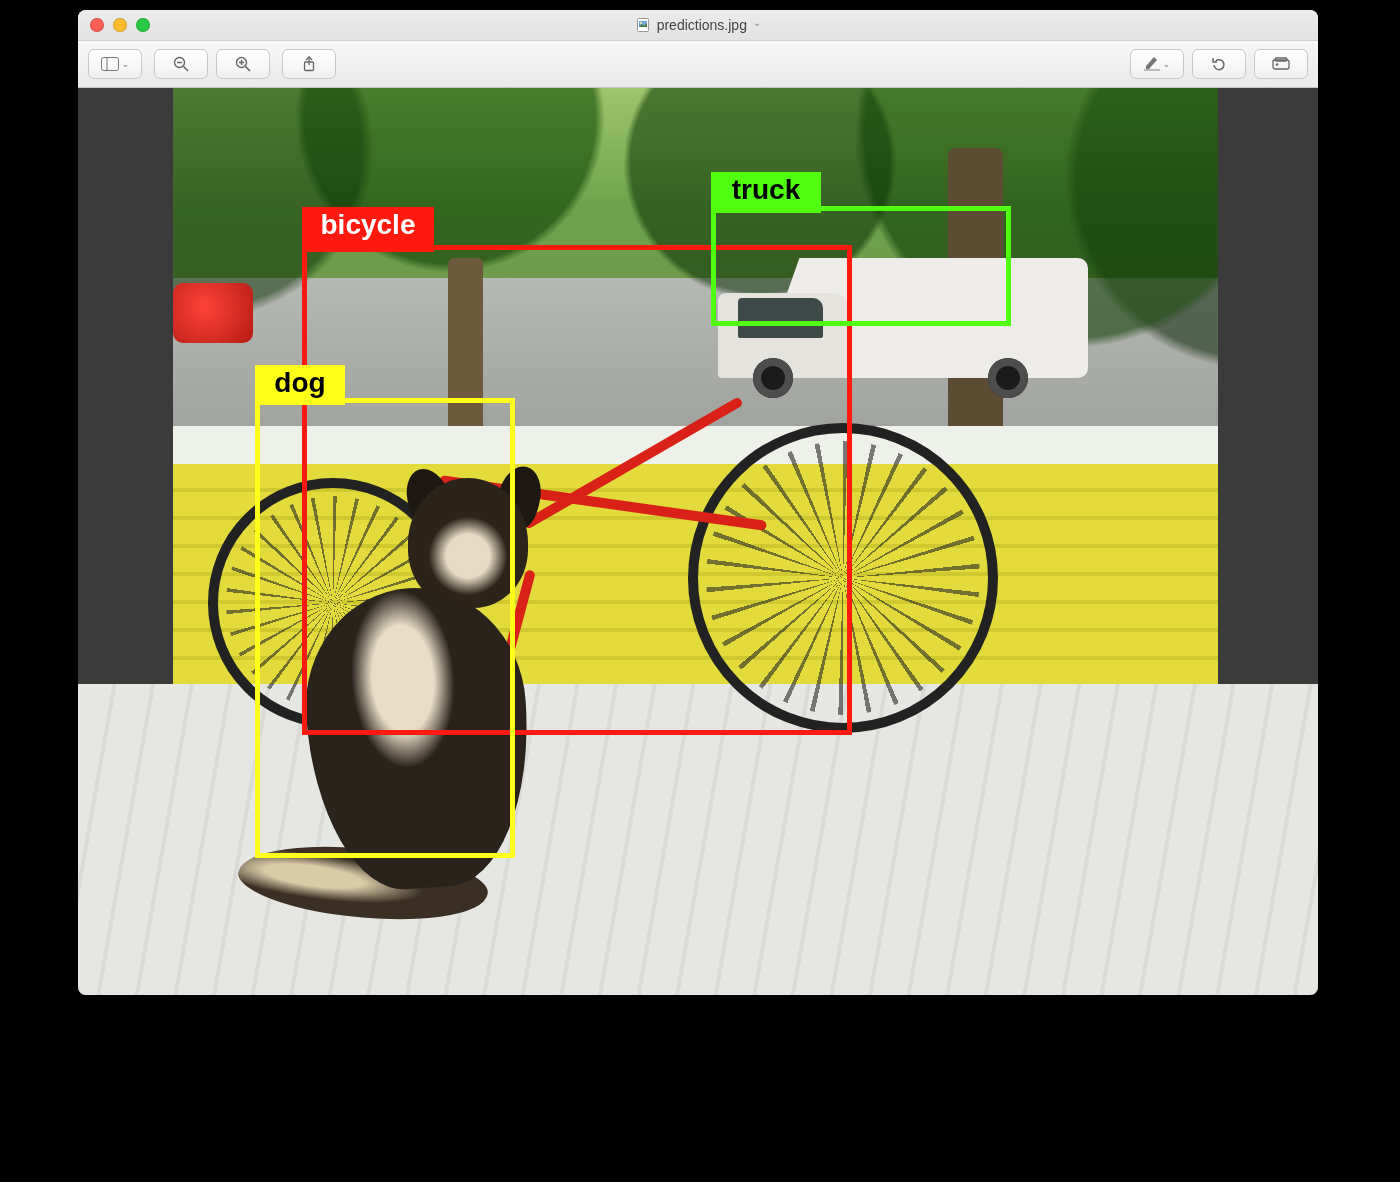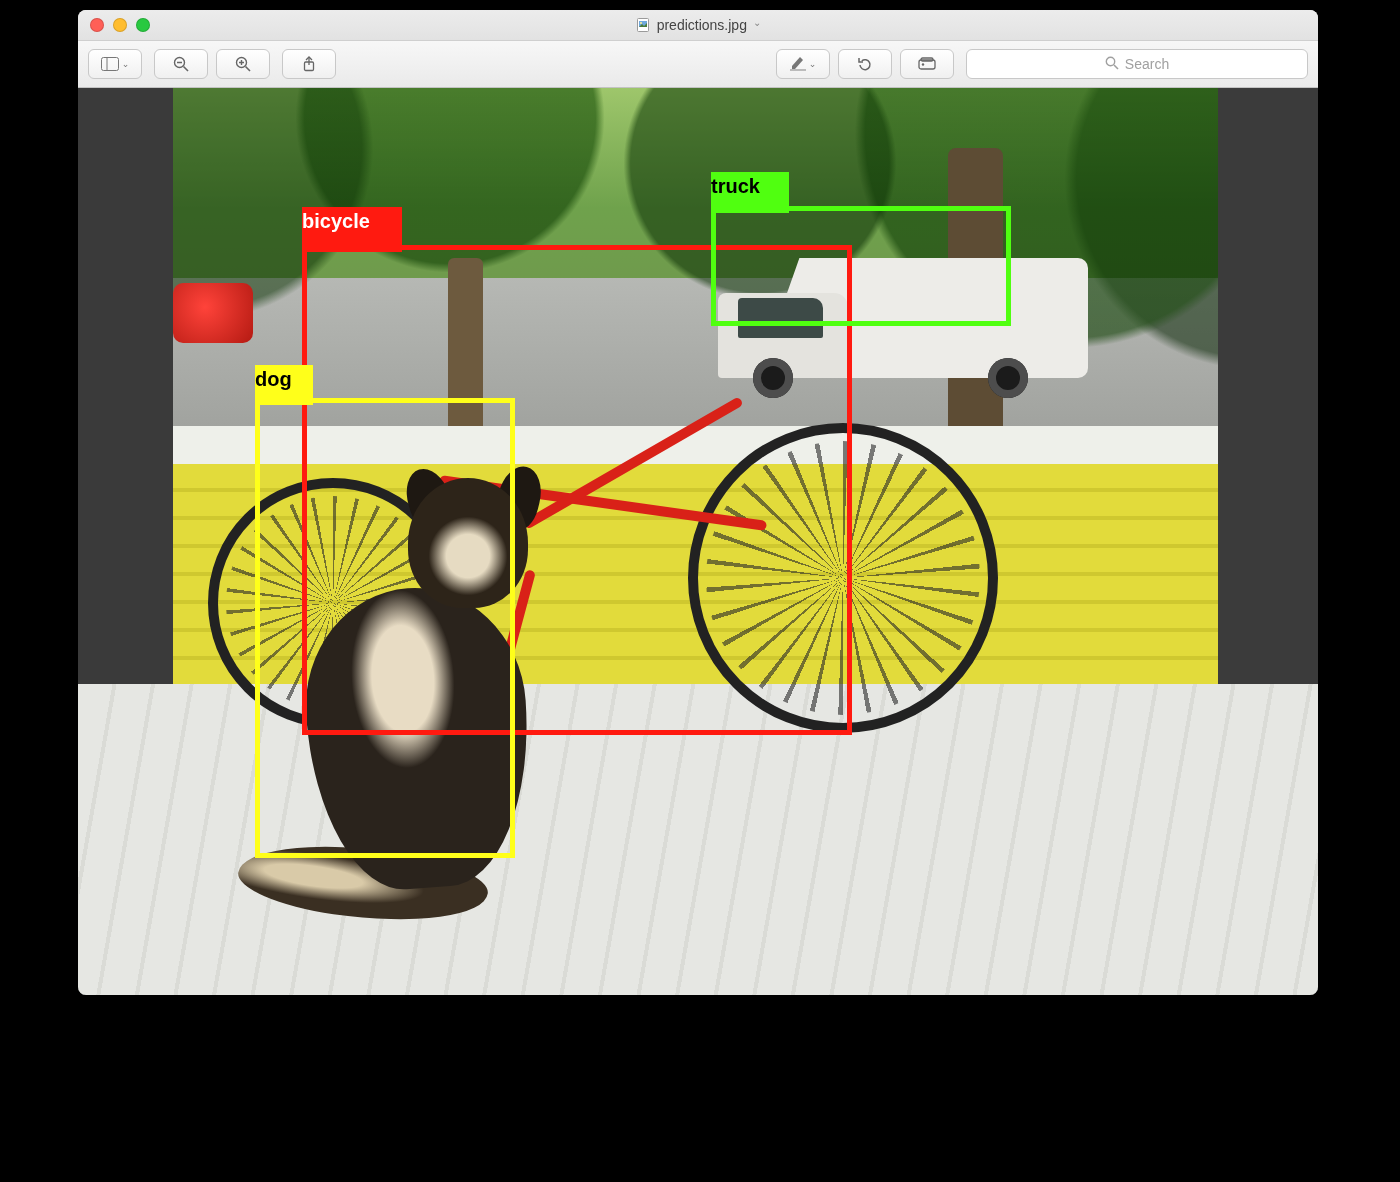--- a/index.html
+++ b/index.html
@@ -167,21 +167,21 @@
               border-radius: 50% 50% 45% 45%; }
   .dog-ear1 { position:absolute; left:330px; top:380px; width:42px; height:64px;
               background:#1e1812; border-radius:50% 50% 40% 40%; transform:rotate(-18deg); }
   .dog-ear2 { position:absolute; left:420px; top:378px; width:42px; height:64px;
               background:#1e1812; border-radius:50% 50% 40% 40%; transform:rotate(14deg); }
   .dog-tail { position:absolute; left:160px; top:760px; width:250px; height:70px;
               background: radial-gradient(ellipse at 30% 50%, #d9caa8 0 20%, #3a2f22 45% 100%);
               border-radius: 60% 40% 60% 40%; transform: rotate(8deg); }
   
   .det-box { position:absolute; box-sizing:border-box; }
-  .det-label { position:absolute; font-size:20px; font-weight:700; font-family:Arial, sans-serif; padding:4px 0 3px; line-height:1; }
+  .det-label { position:absolute; font-size:28px; font-weight:700; font-family:Arial, sans-serif; padding:4px 16px 3px; line-height:1;text-align:center; }
 </style>
 </head>
 <body>
 
 <div class="window">
 
   <div class="titlebar">
     <div class="traffic-lights">
       <div class="tl close"></div>
       <div class="tl min"></div>
@@ -256,29 +256,20 @@
       </div>
       <div class="tb-btn">
         <svg width="18" height="14" viewBox="0 0 18 14">
           <rect x="1" y="3" width="16" height="9" rx="2" fill="none" stroke="#666" stroke-width="1.3"></rect>
           <circle cx="5" cy="7.5" r="1.2" fill="#666"></circle>
           <rect x="3" y="1" width="12" height="3" rx="1.5" fill="none" stroke="#666" stroke-width="1.3"></rect>
         </svg>
       </div>
     </div>
 
-    <div class="search">
-      <span>
-        <svg width="14" height="14" viewBox="0 0 14 14">
-          <circle cx="5.5" cy="5.5" r="4.2" fill="none" stroke="#a0a0a0" stroke-width="1.4"></circle>
-          <line x1="9" y1="9" x2="13" y2="13" stroke="#a0a0a0" stroke-width="1.6"></line>
-        </svg>
-      </span>
-      <span>Search</span>
-    </div>
   </div>
 
   <div class="content">
     <div class="image-layer">
 
       <div class="sky"></div>
       <div class="road"></div>
       <div class="leaves"></div>
       <div class="trunk1"></div>
       <div class="trunk2"></div>

